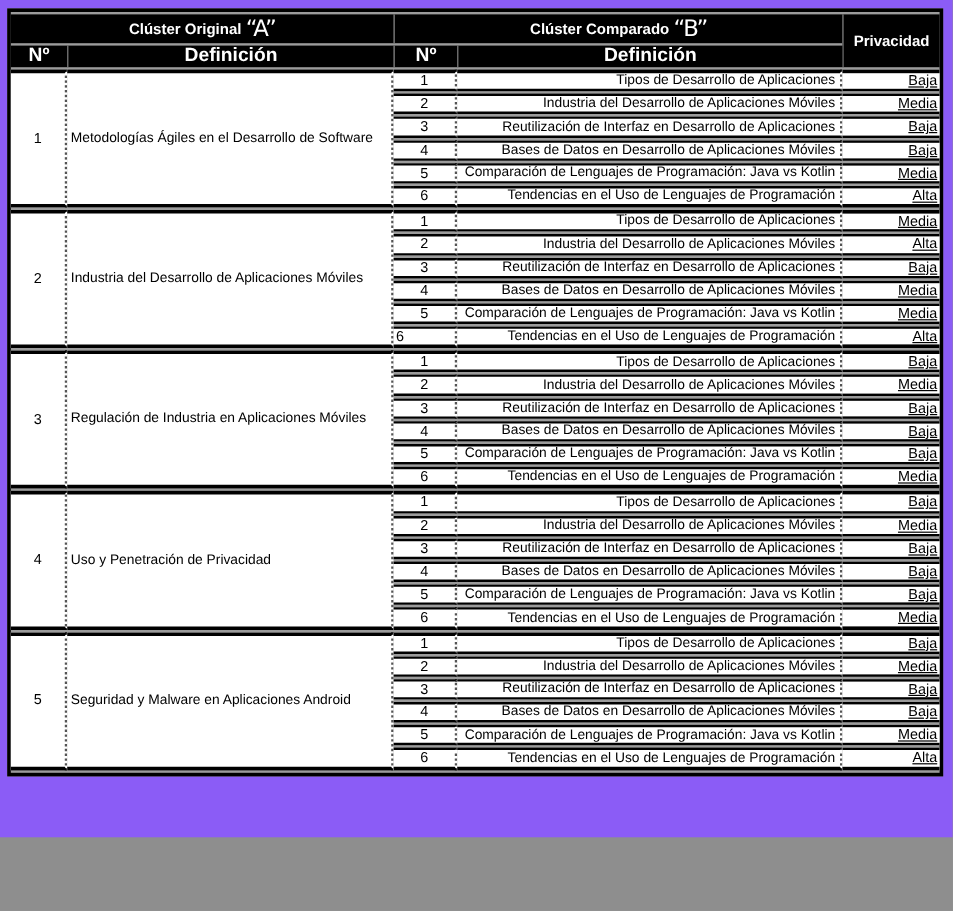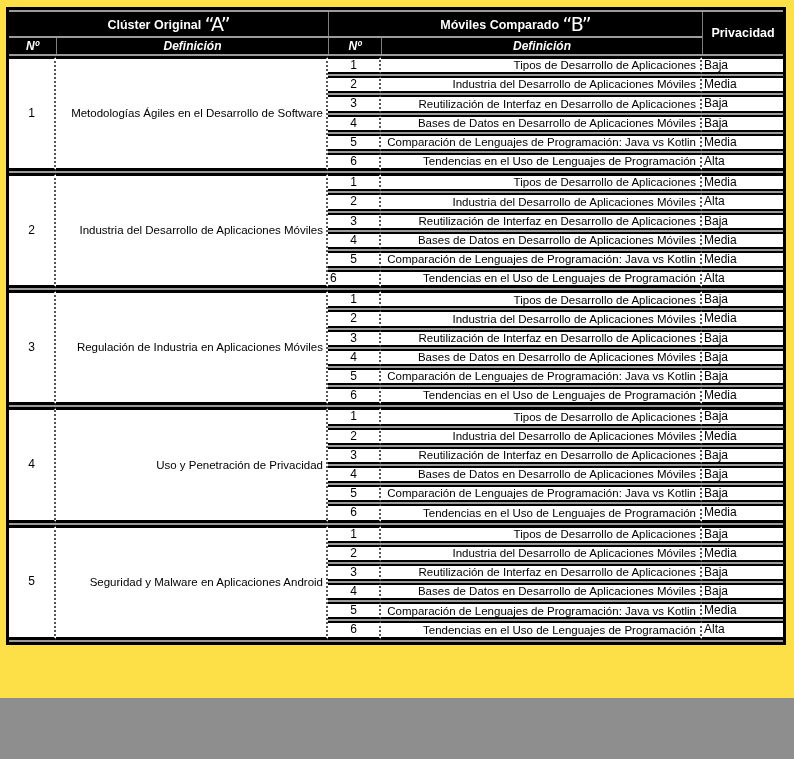--- a/index.html
+++ b/index.html
@@ -4,42 +4,42 @@
 <style>
   html,body { margin:0; padding:0; }
   body {
     font-family:"Liberation Sans", sans-serif;
     background:#8e8e8e;
   }
   .page {
     width:794px; height:698px;
     box-sizing:border-box;
     padding:7px 6px;
-    background:#fde047;
+    background:#8b5cf6;
     overflow:hidden;
   }
   table.cmp {
     width:780px;
     table-layout:fixed;
     border:3px solid #000;
     border-collapse:separate;
     border-spacing:0 2px;
     background:#9b9b9b;
   }
   th, td { box-sizing:border-box; }
   thead th {
     background:#000;
     color:#fff;
     font-weight:bold;
     padding:0 2px;
     overflow:hidden;
     white-space:nowrap;
   }
   th.hmain { height:24px; font-size:12.5px; }
-  th.hsub  { height:16px; font-size:12px;font-style:italic; }
+  th.hsub  { height:16px; font-size:16px; }
   th.sep   { border-left:1px solid #7f7f7f; }
   .bigletter {
     font-family:"DejaVu Sans", sans-serif;
     font-weight:400;
     font-size:19px;
     letter-spacing:-1px;
     vertical-align:-2px;
   }
   tbody td {
     background:#fff;
@@ -51,43 +51,43 @@
     padding:0 2px;
     overflow:hidden;
     white-space:nowrap;
     line-height:1.1;
   }
   td.anum, td.adef {
     border-top-width:3px;
     border-bottom-width:3px;
   }
   td.anum { text-align:center; border-right:2px dotted #545454; }
-  td.adef { text-align:right; border-right:2px dotted #545454; font-size:11.5px; padding:17px 3px; }
+  td.adef { text-align:left; border-right:2px dotted #545454; font-size:11.5px; padding:17px 3px; }
   td.bnum { text-align:center; border-right:2px dotted #545454; }
   td.bdef { text-align:right; border-right:2px dotted #545454; font-size:11.5px; padding:0 4px; }
-  td.cong { text-align:left; }
+  td.cong { text-align:right;text-decoration:underline; }
   td.first { border-top-width:3px; }
   td.last  { border-bottom-width:3px; }
 </style>
 </head>
 <body>
 
 <div class="page">
   <table class="cmp">
     <colgroup>
       <col style="width:47px">
       <col style="width:272px">
       <col style="width:53px">
       <col style="width:321px">
       <col style="width:81px">
     </colgroup>
     <thead>
       <tr>
         <th colspan="2" class="hmain"><span>Clúster Original</span> <span class="bigletter">“A”</span></th>
-        <th colspan="2" class="hmain sep"><span>Móviles Comparado</span> <span class="bigletter">“B”</span></th>
+        <th colspan="2" class="hmain sep"><span>Clúster Comparado</span> <span class="bigletter">“B”</span></th>
         <th rowspan="2" class="hmain sep">Privacidad</th>
       </tr>
       <tr>
         <th class="hsub">Nº</th>
         <th class="hsub sep">Definición</th>
         <th class="hsub sep">Nº</th>
         <th class="hsub sep">Definición</th>
       </tr>
     </thead>
     <tbody>

